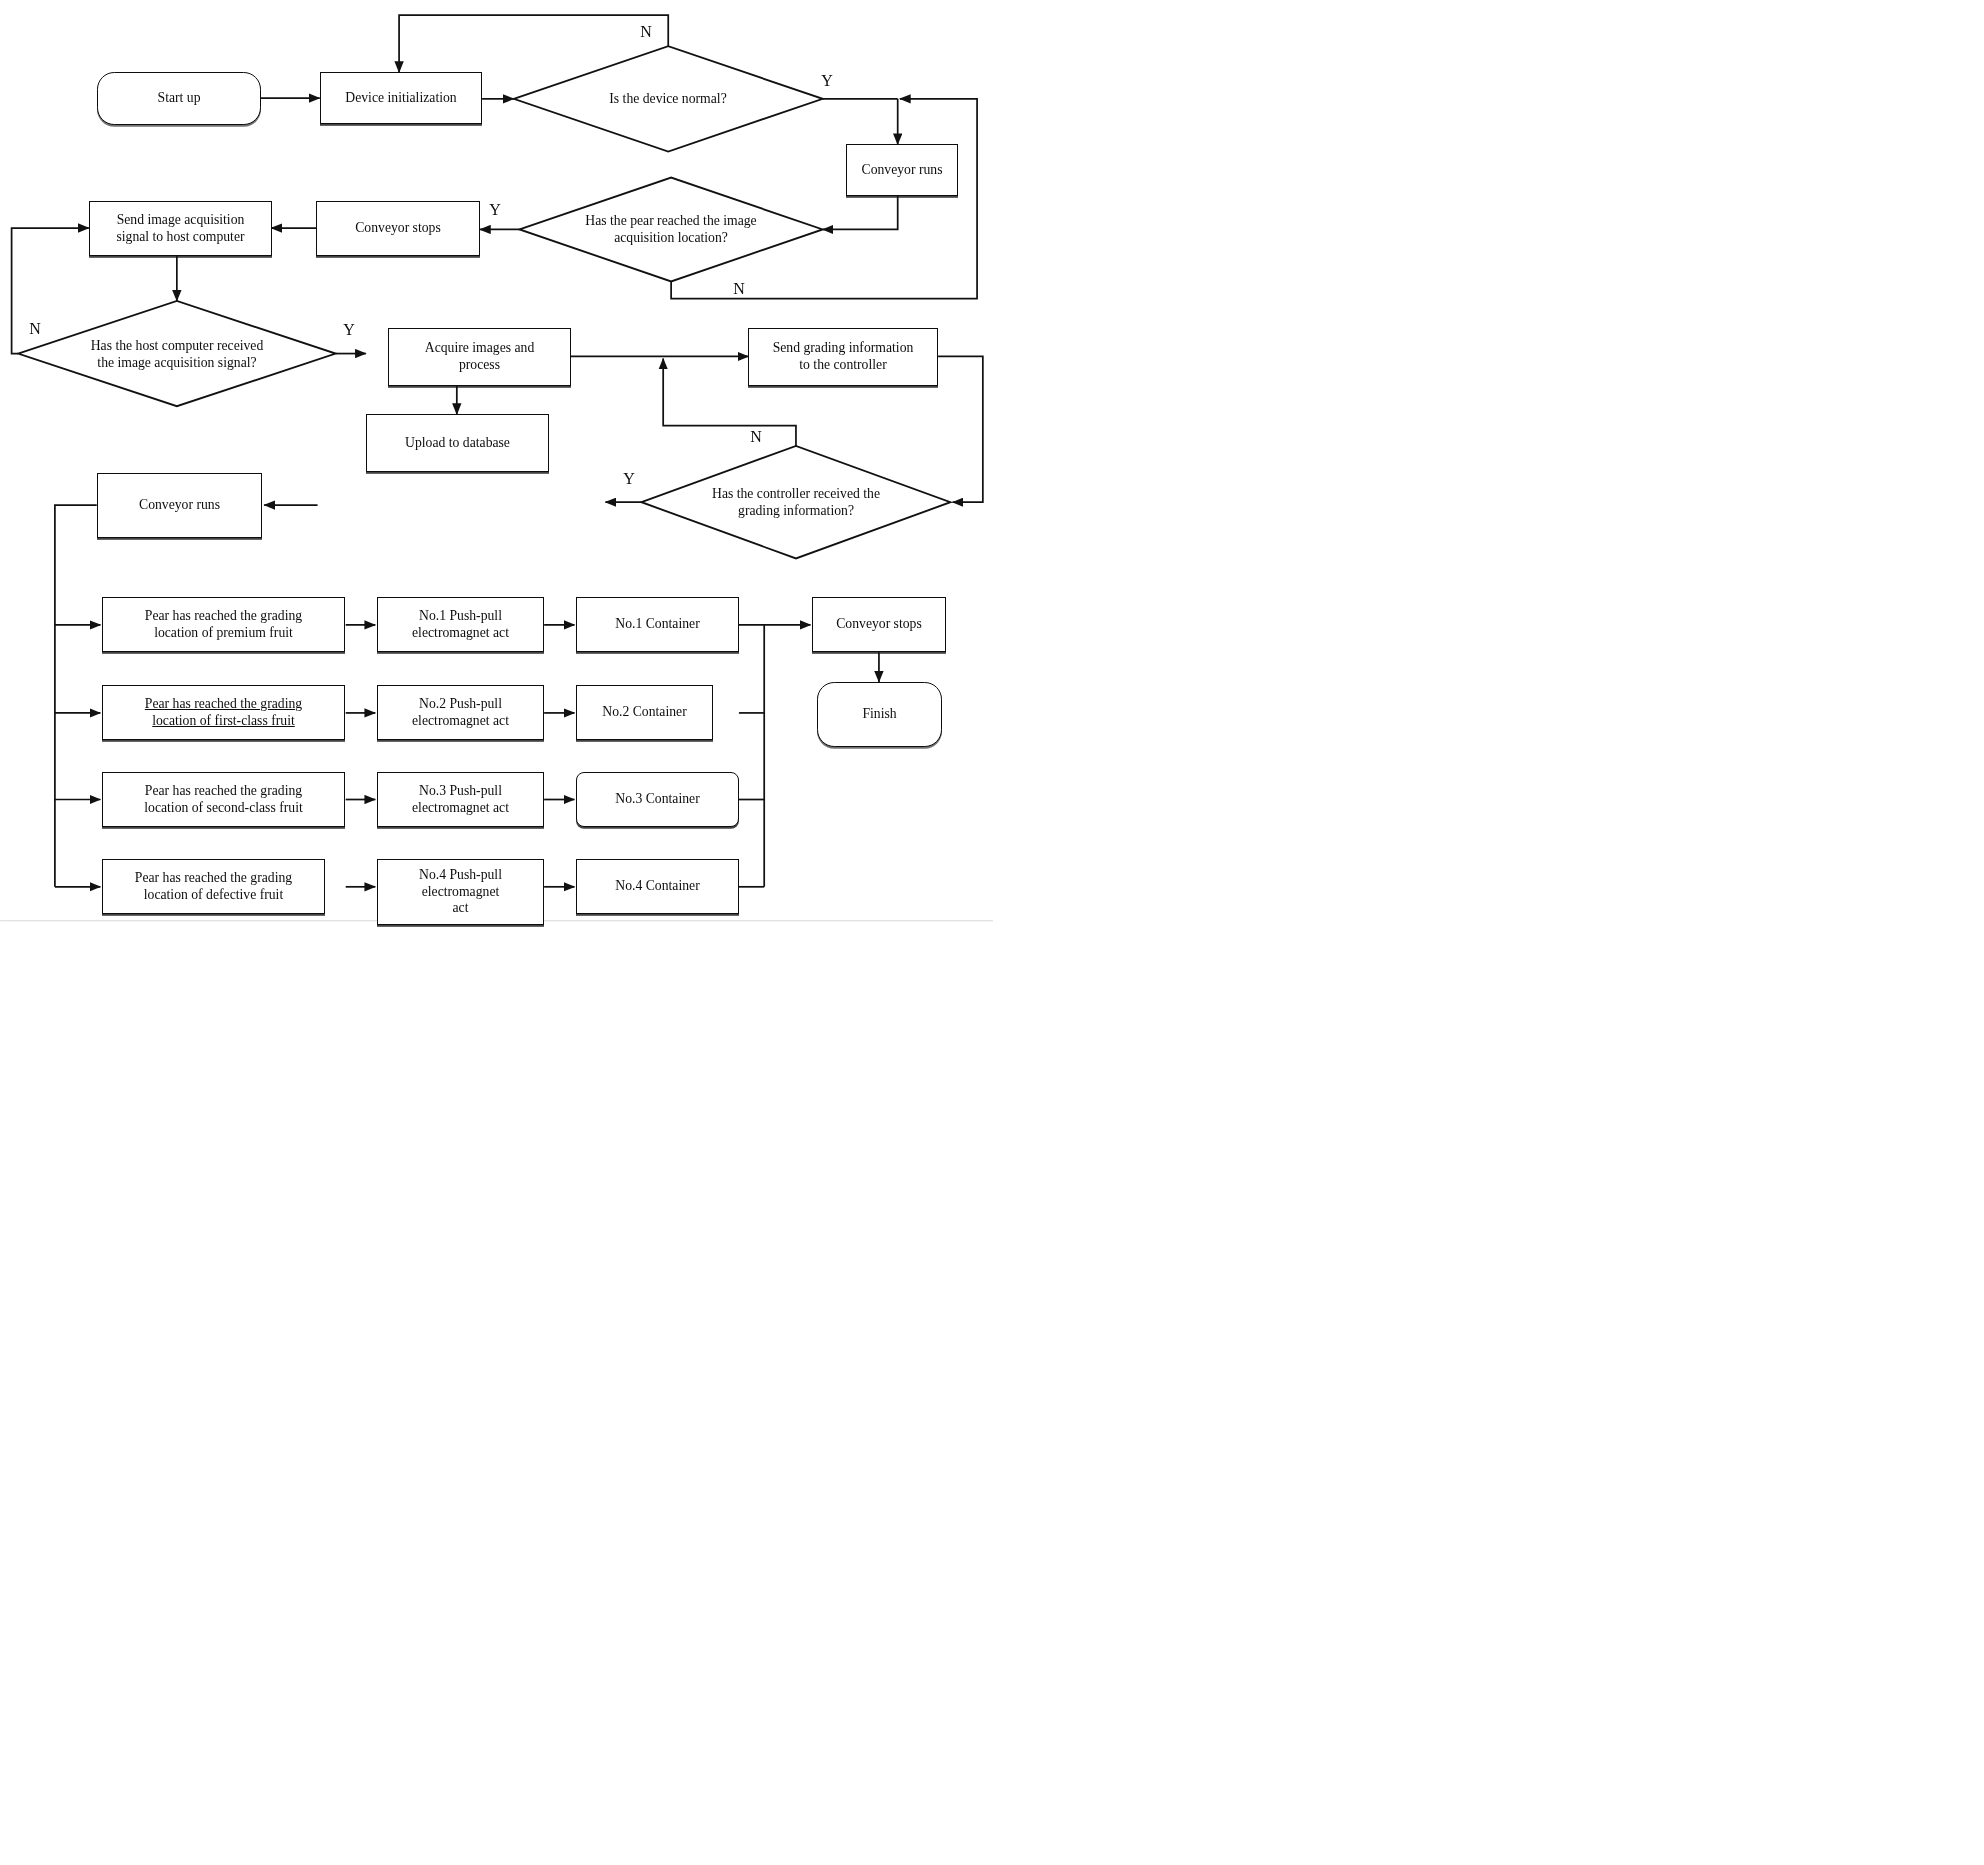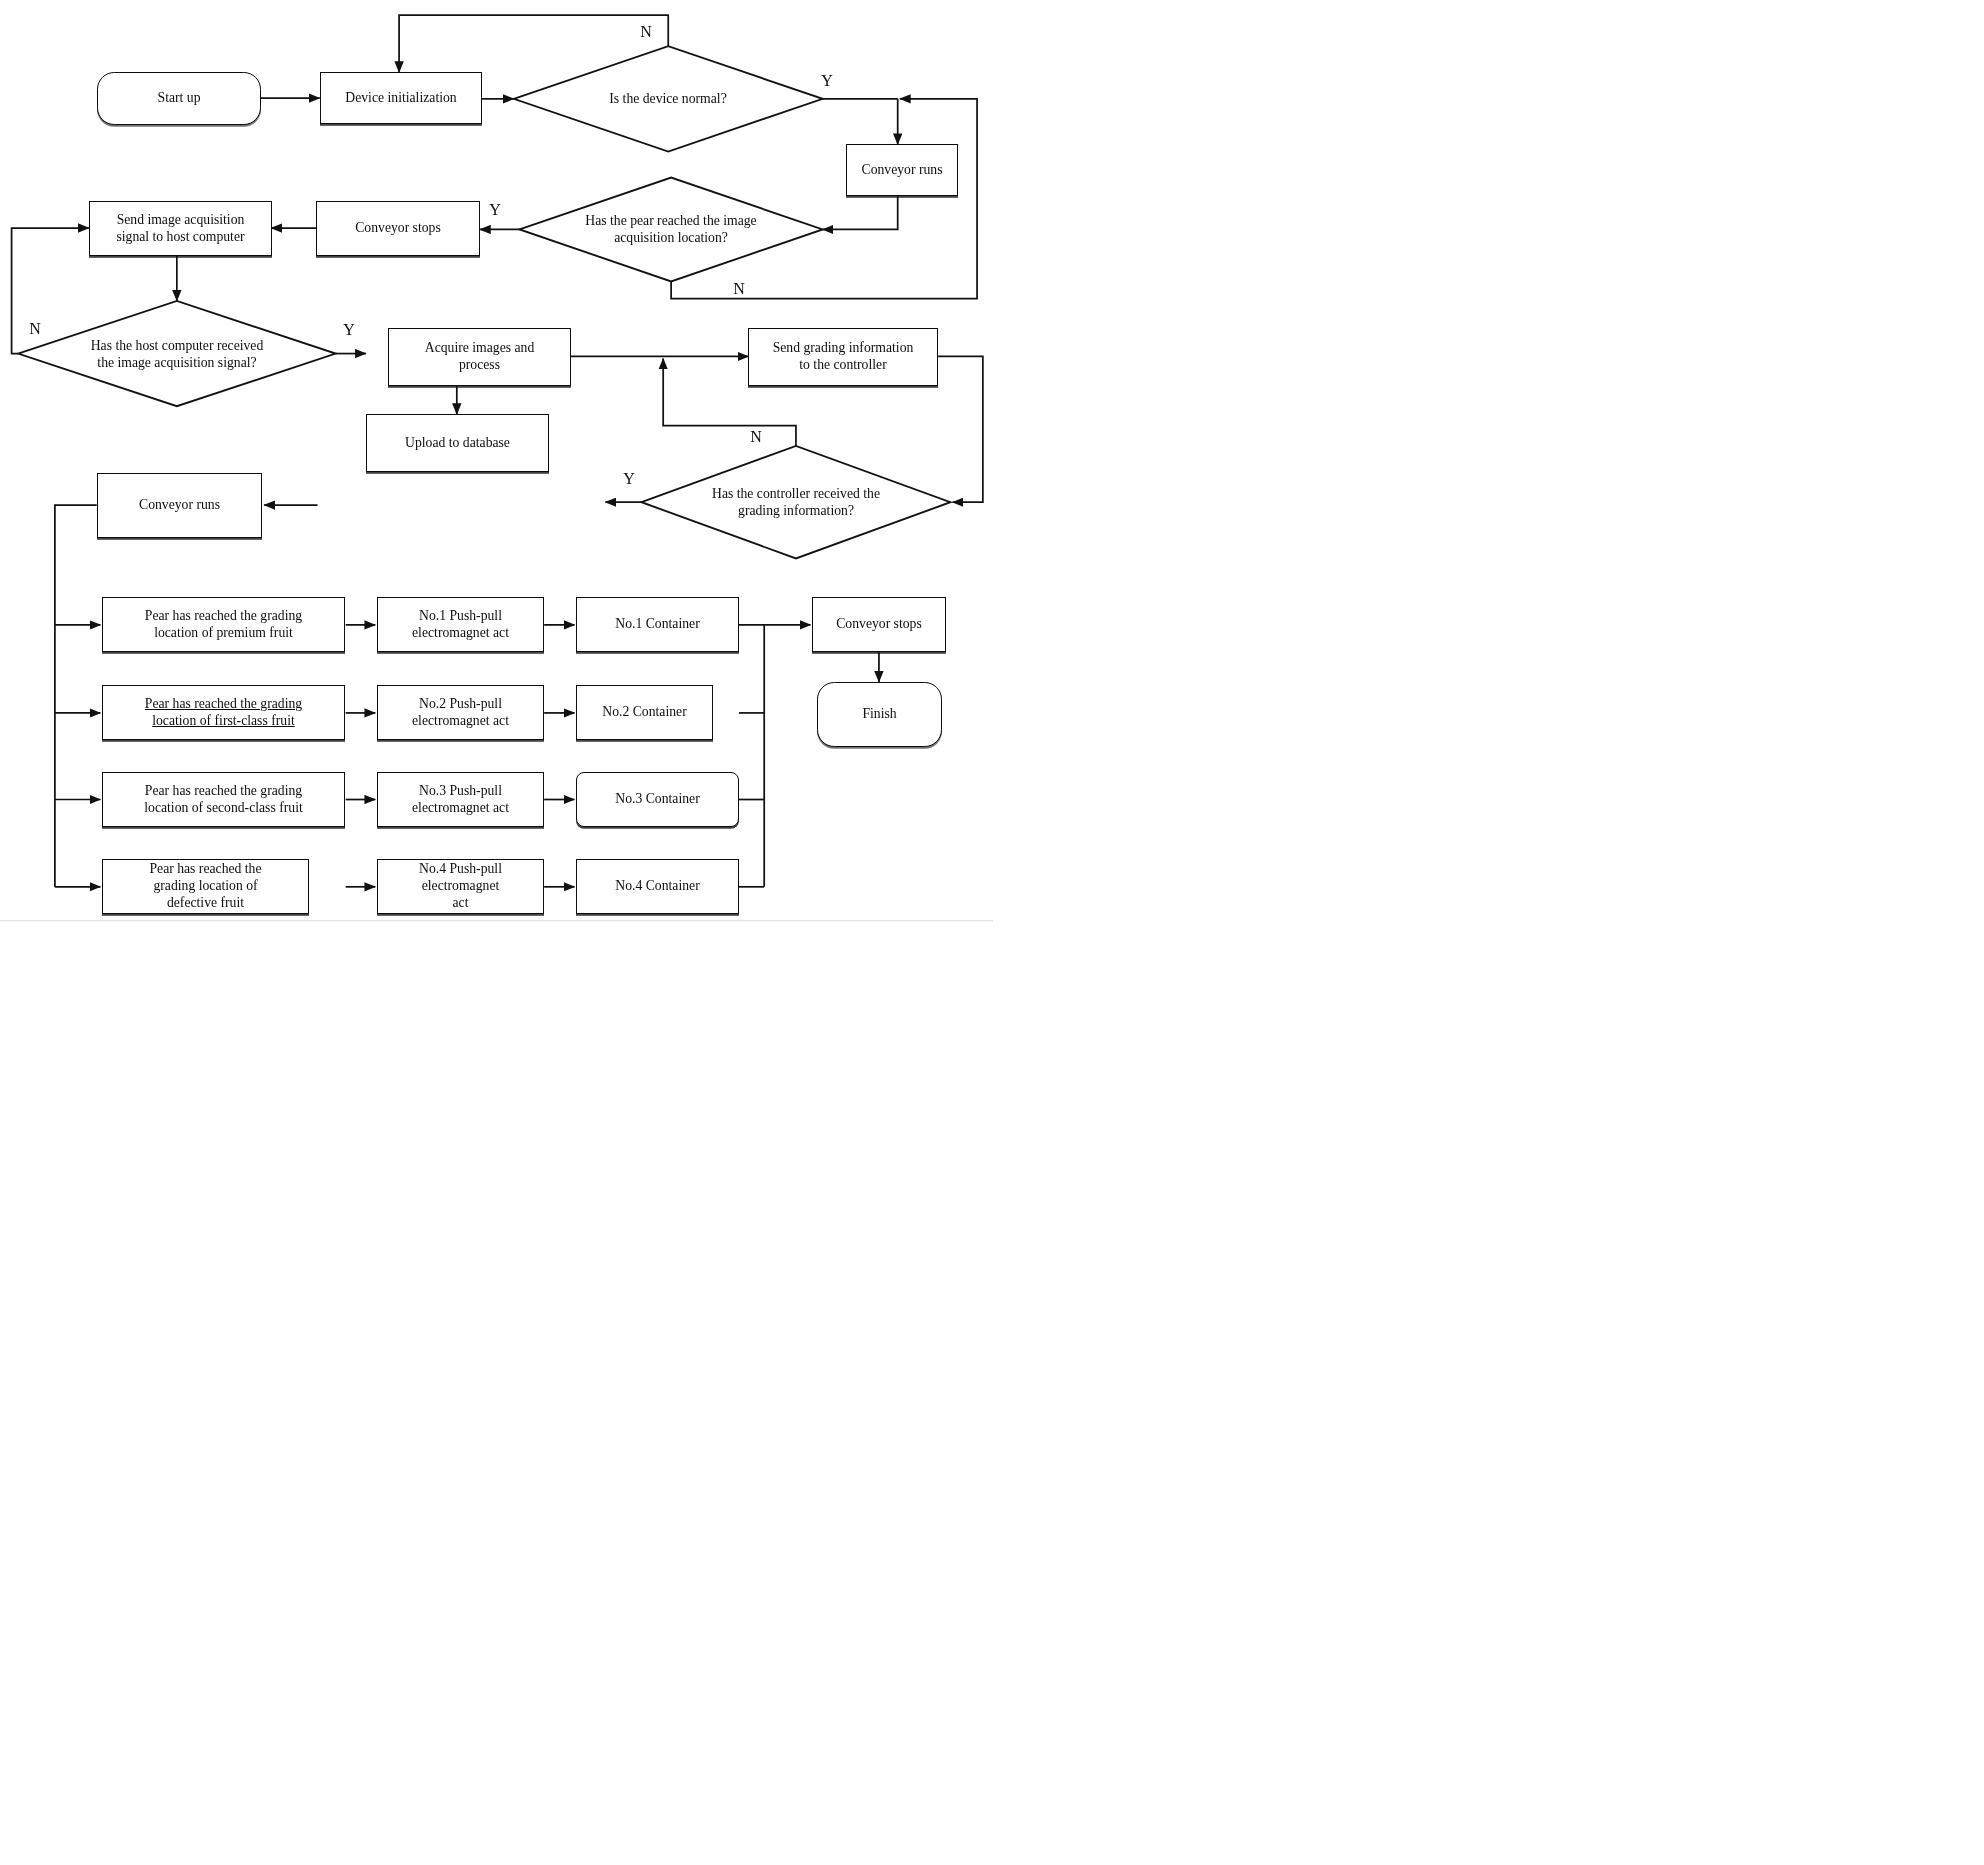--- a/index.html
+++ b/index.html
@@ -146,22 +146,22 @@
   <div class="node" style="left:576px;top:597px;width:163px;height:55px;">No.1 Container</div>
 
   <div class="node" style="left:102px;top:685px;width:243px;height:55px;padding:0 24.5px;text-decoration:underline;">Pear has reached the grading location of first-class fruit</div>
   <div class="node" style="left:377px;top:685px;width:167px;height:55px;padding:0 20px;">No.2 Push-pull electromagnet act</div>
   <div class="node" style="left:576px;top:685px;width:137px;height:55px;">No.2 Container</div>
 
   <div class="node" style="left:102px;top:772px;width:243px;height:55px;padding:0 24.5px;">Pear has reached the grading location of second-class fruit</div>
   <div class="node" style="left:377px;top:772px;width:167px;height:55px;padding:0 20px;">No.3 Push-pull electromagnet act</div>
   <div class="node" style="left:576px;top:772px;width:163px;height:55px;border-radius:8px;">No.3 Container</div>
 
-  <div class="node" style="left:102px;top:859px;width:207px;height:55px;padding:0 24.5px;">Pear has reached the grading location of defective fruit</div>
-  <div class="node" style="left:377px;top:859px;width:167px;height:55px;padding:0 35px;">No.4 Push-pull electromagnet act</div>
+  <div class="node" style="left:102px;top:859px;width:223px;height:55px;padding:0 24.5px;">Pear has reached the grading location of defective fruit</div>
+  <div class="node" style="left:377px;top:859px;width:167px;height:66px;padding:0 35px;">No.4 Push-pull electromagnet act</div>
   <div class="node" style="left:576px;top:859px;width:163px;height:55px;">No.4 Container</div>
 
   <div class="node" style="left:812px;top:597px;width:134px;height:55px;">Conveyor stops</div>
 
   <div class="node terminator" style="left:817px;top:682px;width:125px;height:65px;">Finish</div>
 
   <div class="dlabel" style="left:668px;top:99px;width:216px;">Is the device normal?</div>
   <div class="dlabel" style="left:671px;top:229px;width:186px;">Has the pear reached the image acquisition location?</div>
   <div class="dlabel" style="left:177px;top:354px;width:188px;">Has the host computer received the image acquisition signal?</div>
   <div class="dlabel" style="left:796px;top:502px;width:189px;">Has the controller received the grading information?</div>

